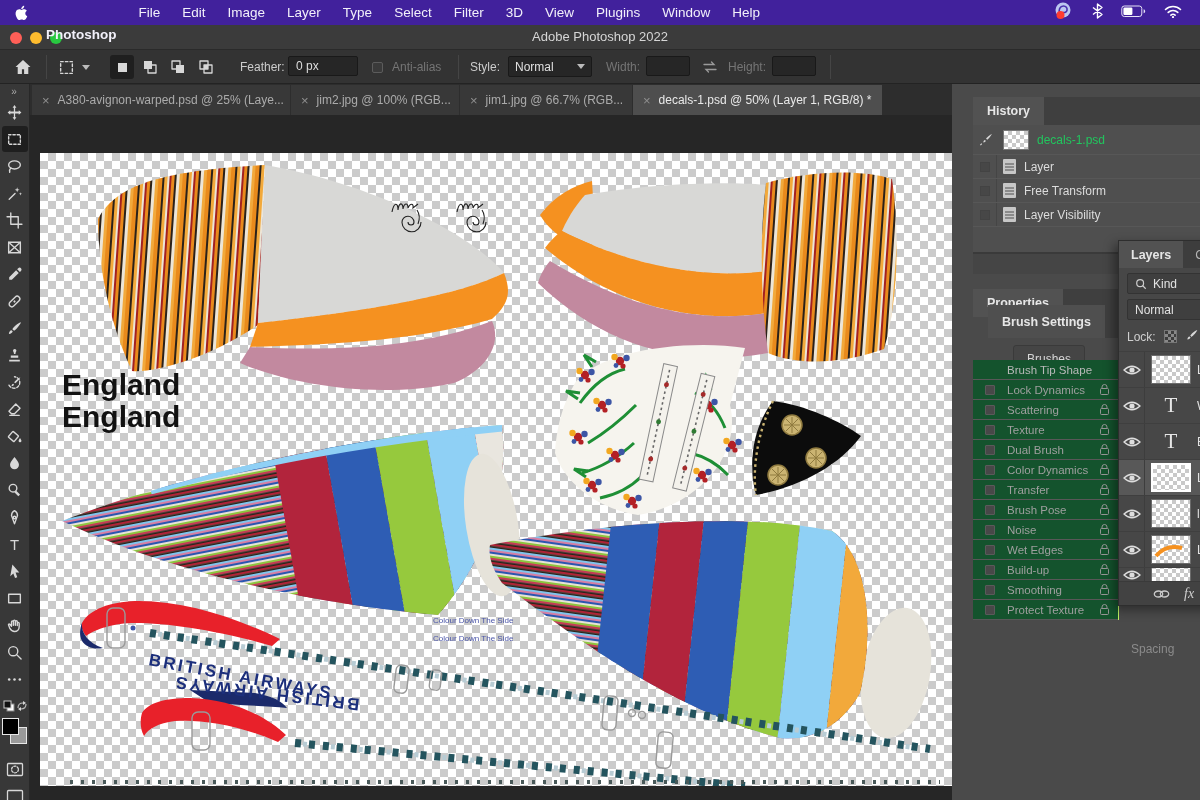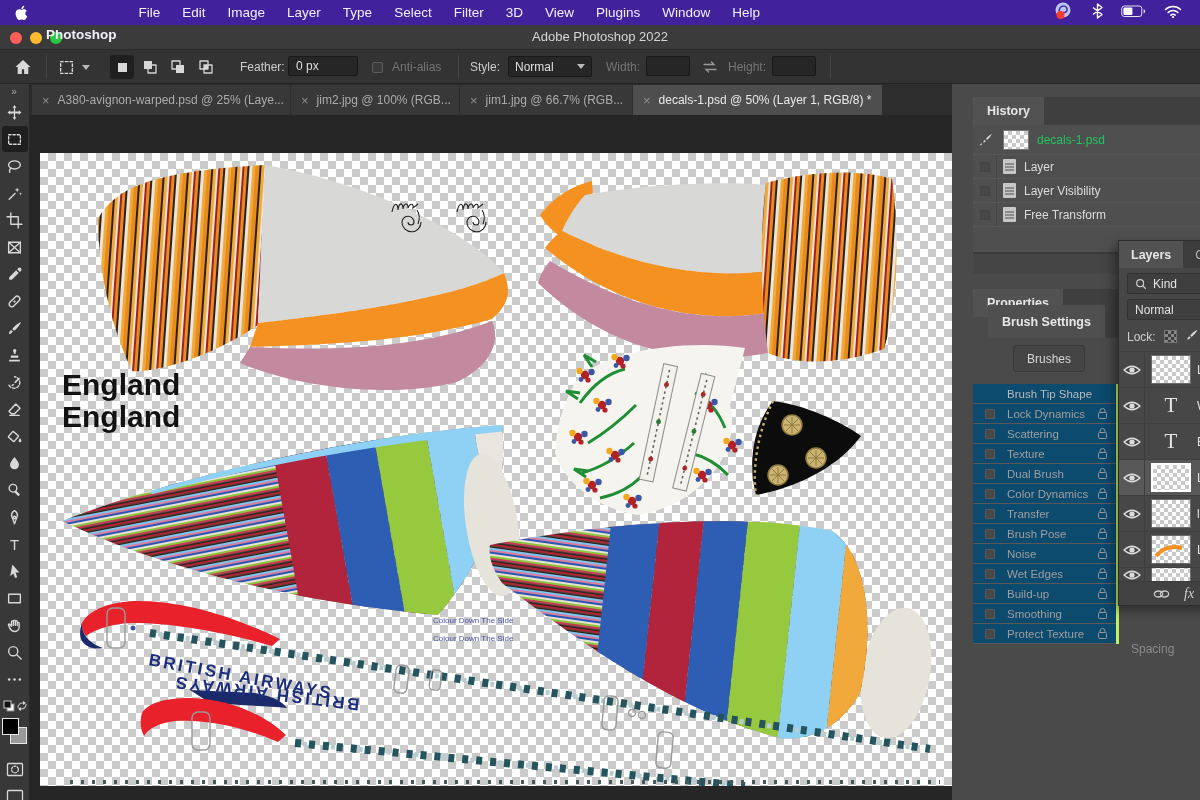--- a/index.html
+++ b/index.html
@@ -64,21 +64,21 @@
   .hsrc{height:30px;display:flex;align-items:center;color:#22c55e;font-size:12px;border-bottom:1px solid #575757;}
   .thumb-sm{width:26px;height:20px;margin:0 8px 0 4px;border:1px solid #777;
     background-image:linear-gradient(45deg,#c9c9c9 25%,transparent 25%,transparent 75%,#c9c9c9 75%),linear-gradient(45deg,#c9c9c9 25%,#fff 25%,#fff 75%,#c9c9c9 75%);
     background-position:0 0,4px 4px;background-size:8px 8px;background-color:#fff;}
   .pagei{width:13px;height:15px;margin:0 8px 0 6px;position:relative;background:#c7c7c7;border-radius:1px;}
   .pagei i{position:absolute;left:2px;right:2px;height:1.5px;background:#8b8b8b;}
   .divstrip{position:absolute;left:21px;top:168px;width:227px;height:22px;background:#454545;border-top:2px solid #3a3a3a;}
   .prophead{position:absolute;left:21px;top:190px;width:227px;margin-top:15px;}
   .brushhead{position:absolute;left:36px;top:221px;width:227px;}
   .brushesbtn{position:absolute;left:61px;top:261px;width:72px;height:27px;background:#454545;border:1px solid #3a3a3a;border-radius:3px;color:#d6d6d6;font-size:12px;display:flex;align-items:center;justify-content:center;}
-  .blist{position:absolute;left:21px;top:300px;width:146px;background:#0c4a6e;border-right:3px solid #bef264;}
+  .blist{position:absolute;left:21px;top:276px;width:146px;background:#14532d;border-right:1px solid #bef264;}
   .brow{height:20px;display:flex;align-items:center;border-bottom:1px solid #585858;font-size:11.5px;color:#9f9f9f;position:relative;}
   .brow .bcb{width:10px;height:10px;border:1px solid #5a5a5a;background:#484848;margin-left:12px;border-radius:1px;}
   .brow .blab{margin-left:12px;}
   .brow .blab.first{margin-left:34px;color:#b9b9b9;}
   .brow .lock{position:absolute;right:8px;top:3px;}
   .spacingrow{position:absolute;left:171px;top:558px;display:flex;align-items:center;gap:8px;color:#8b8b8b;font-size:12px;}
   
   .layers{position:absolute;left:1118px;top:240px;width:170px;background:#474747;border:1px solid #2e2e2e;box-shadow:-4px 4px 10px rgba(0,0,0,.4);z-index:40;}
   .lhead{background:#3d3d3d;height:27px;display:flex;align-items:flex-end;}
   .lhead .ptab{height:27px;padding:0 12px;}
@@ -593,32 +593,32 @@
             </div>
           <div class="hrow">
               <span class="well">
                 <span class="hwell-box"></span>
               </span>
               <span class="pagei">
                 <i style="top:4px"></i>
                 <i style="top:7px"></i>
                 <i style="top:10px"></i>
               </span>
-              <span>Layer Visibility</span>
+              <span>Free Transform</span>
             </div>
           <div class="hrow">
               <span class="well">
                 <span class="hwell-box"></span>
               </span>
               <span class="pagei">
                 <i style="top:4px"></i>
                 <i style="top:7px"></i>
                 <i style="top:10px"></i>
               </span>
-              <span>Free Transform</span>
+              <span>Layer Visibility</span>
             </div>
         </div>
       </div>
 
       <div class="divstrip"></div>
 
       <div class="prophead">
           <div class="panelhead">
             <span class="ptab">Properties</span>
           </div>

